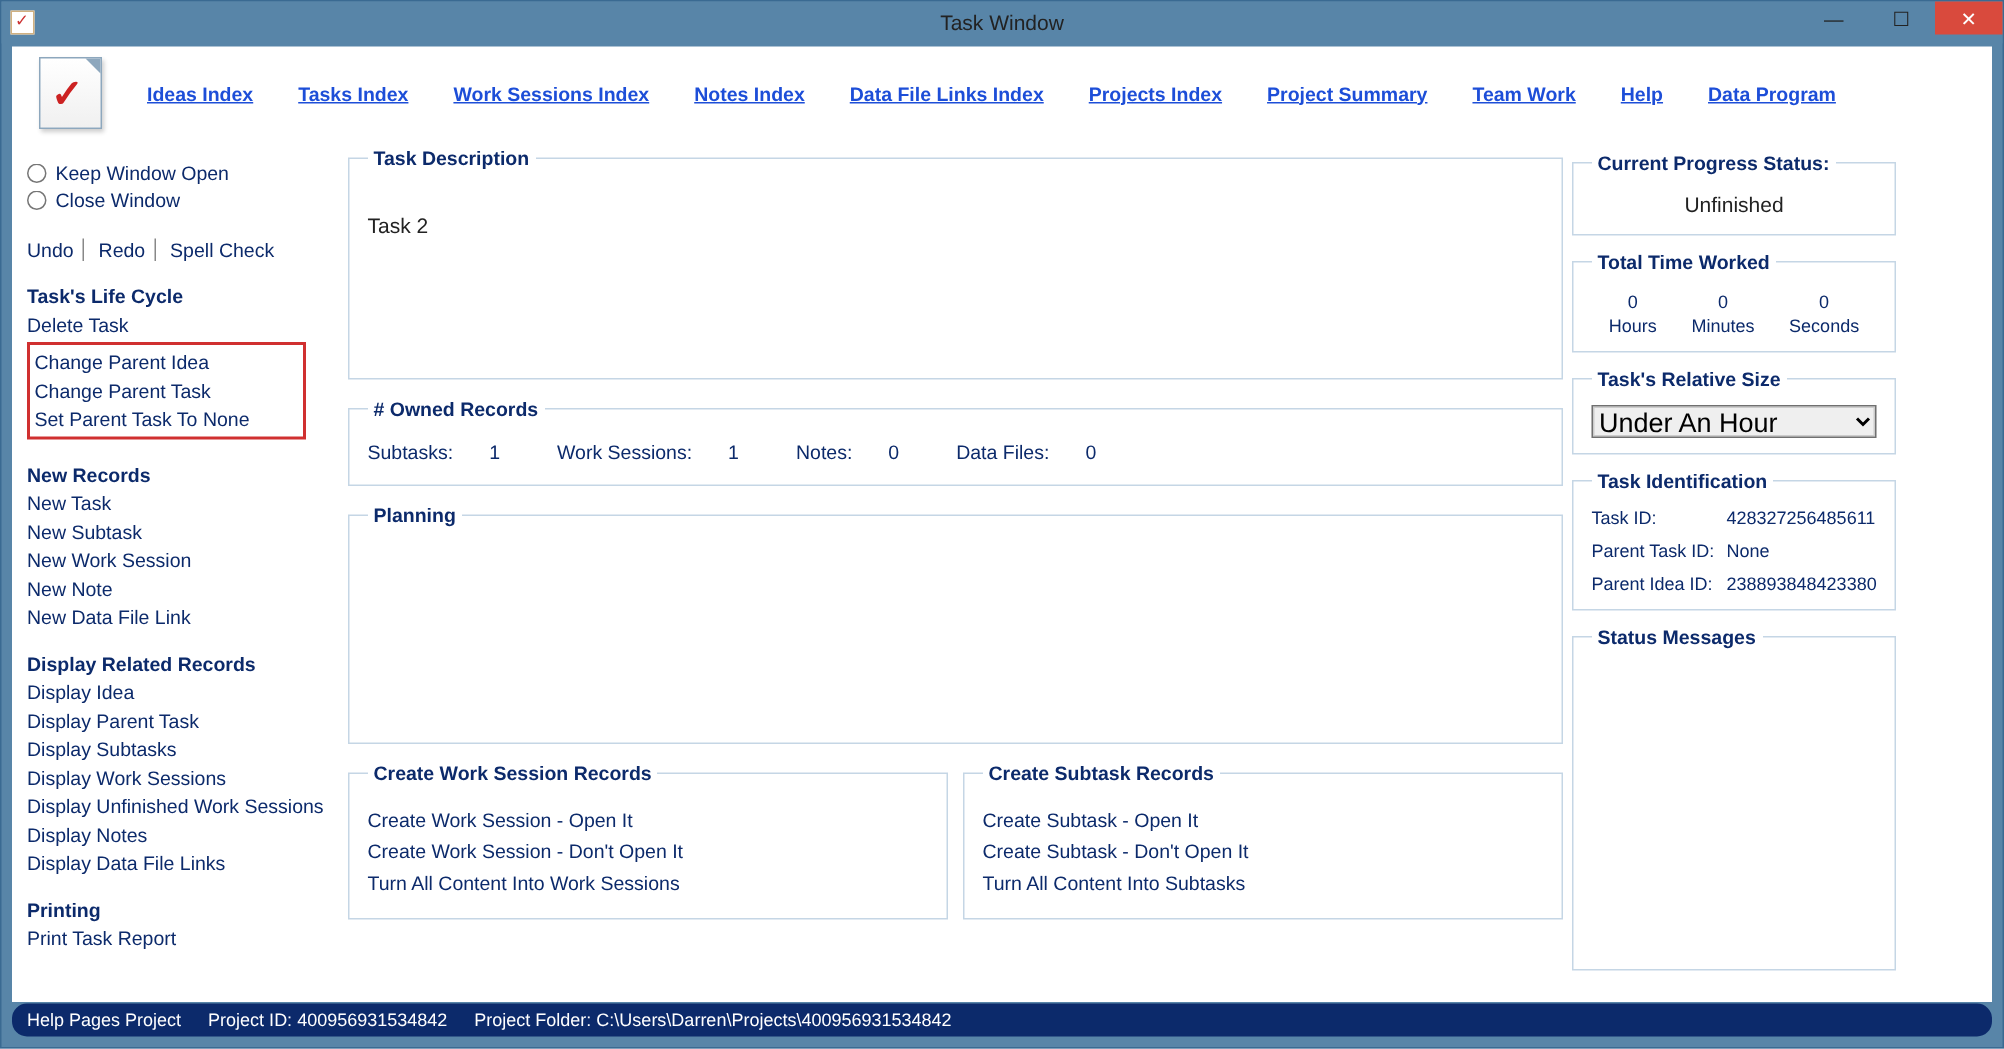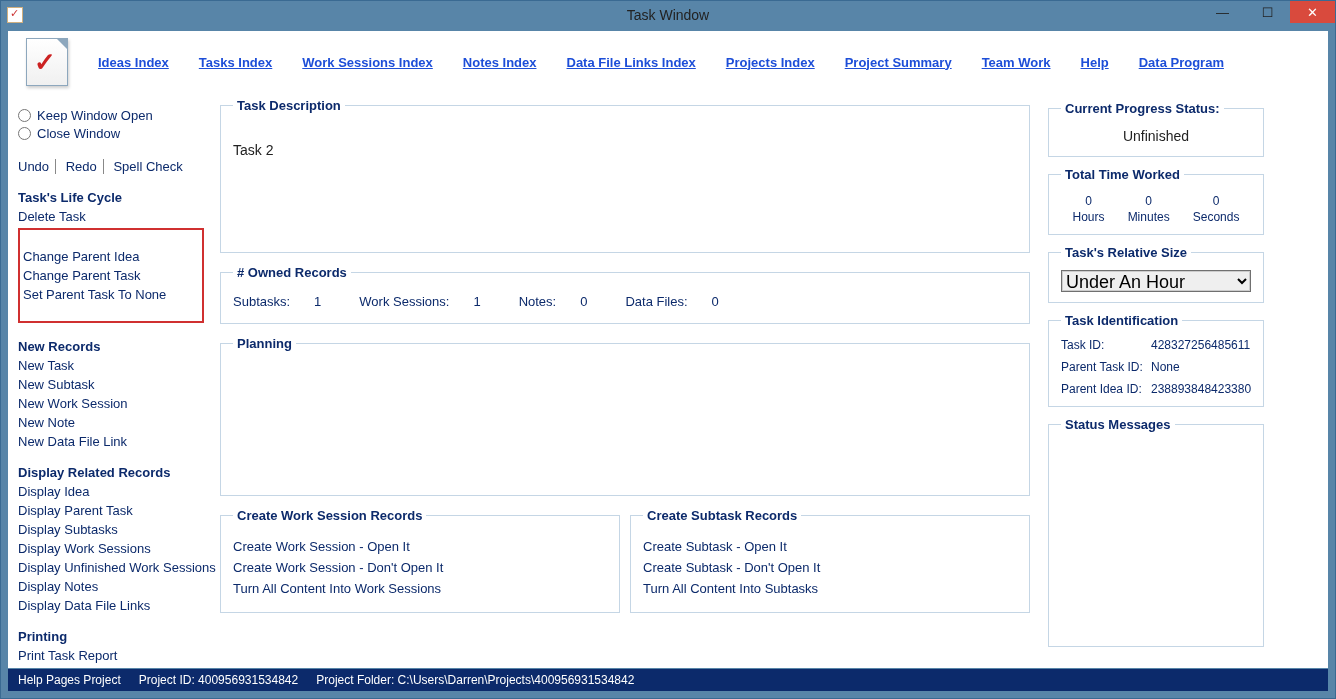--- a/index.html
+++ b/index.html
@@ -139,28 +139,28 @@
     color: #0c2a6b;
   }
   .sidebar .link {
     display: block;
     color: #0c2a6b;
     margin: 4px 0;
     cursor: pointer;
   }
   .highlight-box {
     border: 2px solid #d03030;
-    padding: 15px 3px;
+    padding: 0 3px;
     margin-top: 2px;
     width: 186px;
   }
   
   .center {
     position: absolute;
-    left: 212px; top: 5px;
+    left: 224px; top: 5px;
     width: 810px;
     bottom: 5px;
   }
   fieldset {
     border: 1px solid #c5d6e5;
     margin: 0 0 12px 0;
     padding: 10px 12px;
     position: relative;
   }
   legend {
@@ -245,20 +245,21 @@
     position: absolute;
     left: 7px; right: 7px; bottom: 7px;
     height: 22px;
     background: #0c2a6b;
     color: #fff;
     display: flex;
     align-items: center;
     gap: 18px;
     padding: 0 10px;
     font-size: 12px;
+    border-radius: 10px;
   }
 </style>
 </head>
 <body>
 
 <div class="window">
   <div class="titlebar">
     <div class="app-icon"></div>
     <div class="title">Task Window</div>
     <div class="controls">

